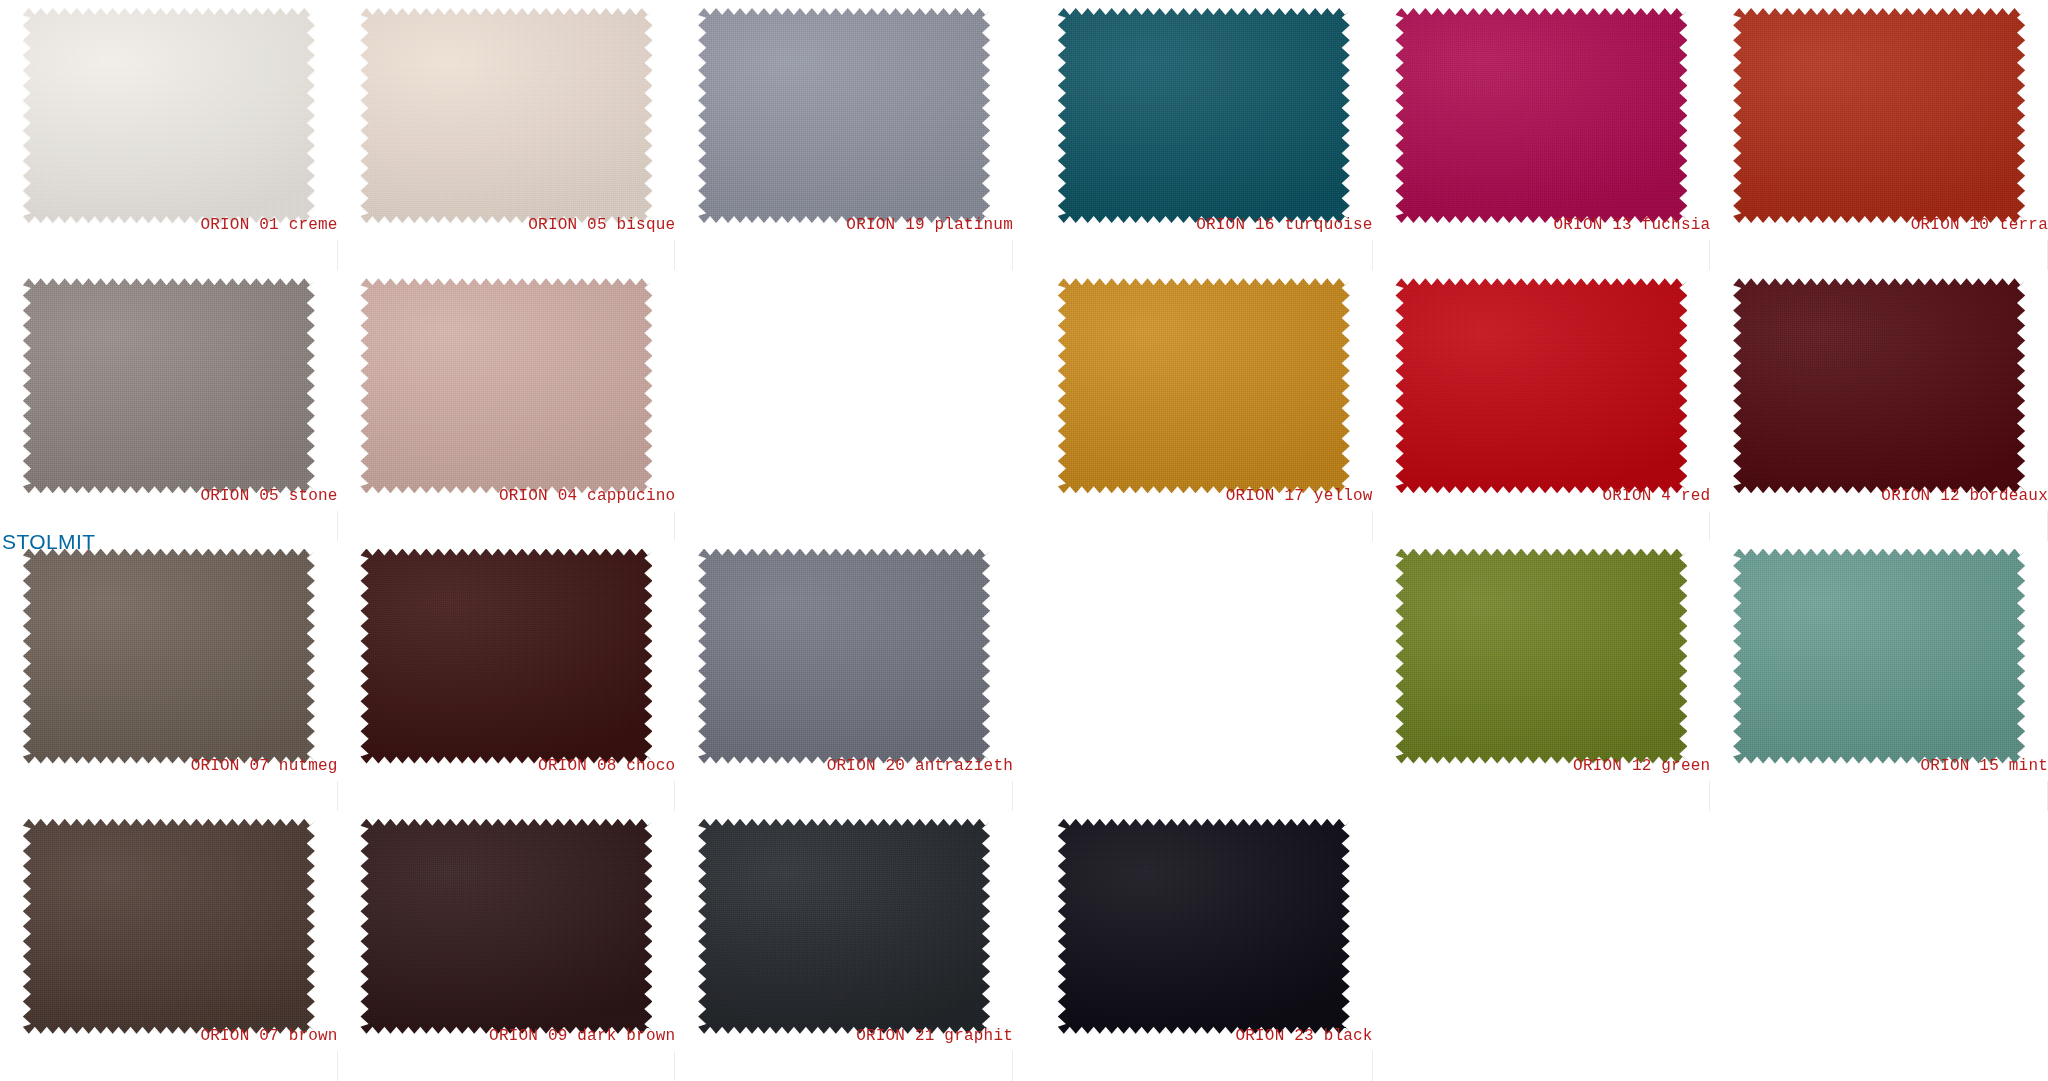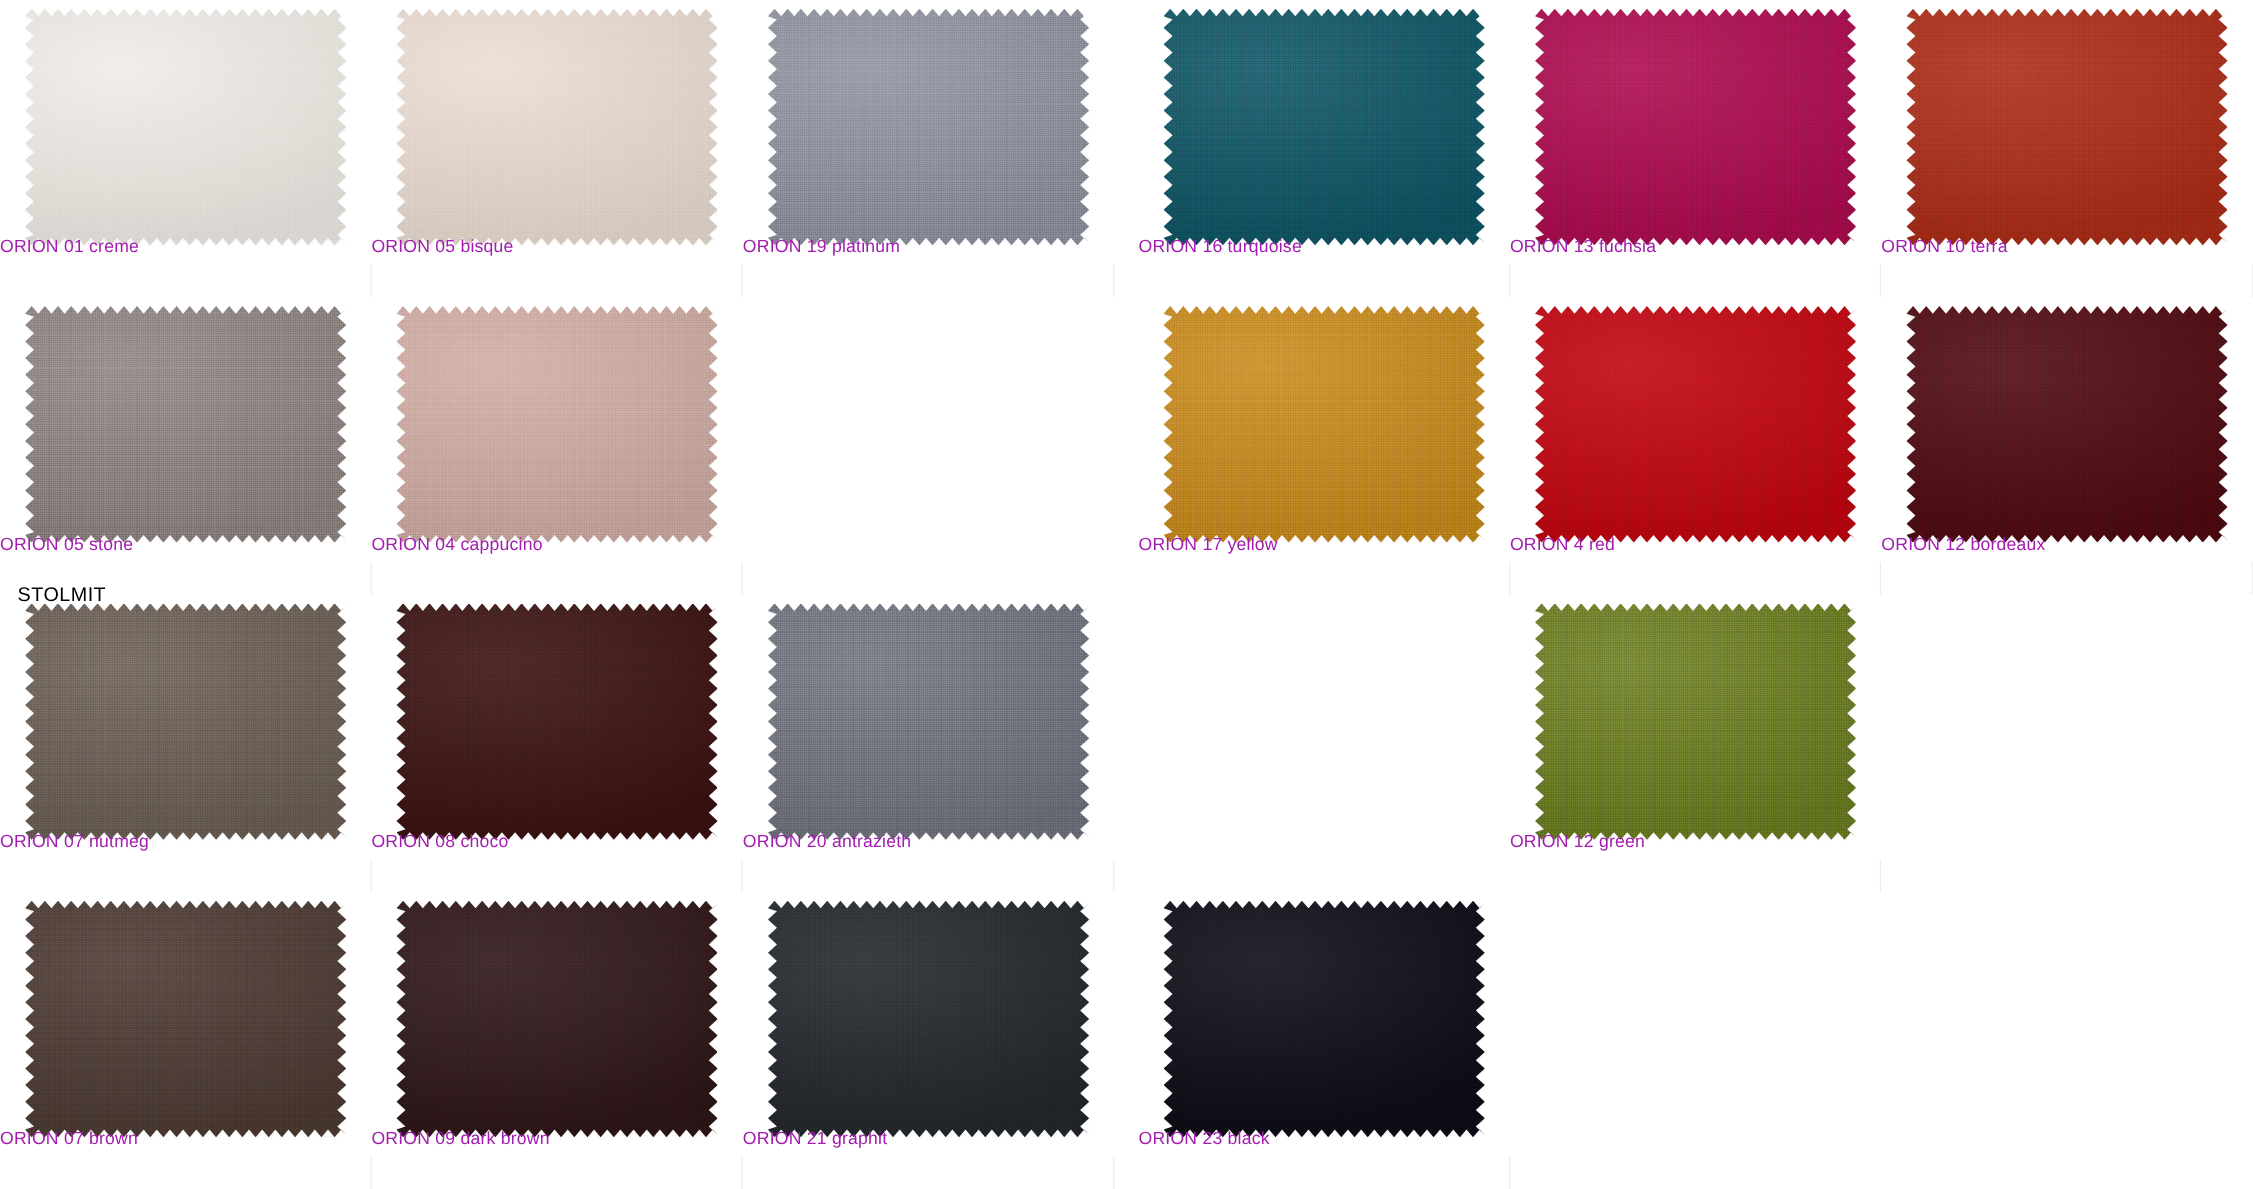--- a/index.html
+++ b/index.html
@@ -7,23 +7,23 @@
     width:2048px;height:1081px;
     background:#ffffff;
     font-family:"Liberation Sans", sans-serif;
     overflow:hidden;
     position:relative;
   }
 
   
   #watermark{
     position:absolute;
-    left:16px; top:530px;
-    font-size:18px;
-    color:#000000;
+    left:2px; top:530px;
+    font-size:21px;
+    color:#0369a1;
     letter-spacing:.4px;
     white-space:nowrap;
     z-index:40;
     pointer-events:none;
   }
 
   
   #catalog{
     position:absolute;
     inset:0;
@@ -104,25 +104,26 @@
       2.8% 32.5%, 0% 29%, 2.8% 25.5%, 0% 22%, 2.8% 18.5%, 0% 15%,
       2.8% 11.5%, 0% 8%, 2.8% 4.5%
     );
   }
 
   
   .label{
     position:absolute;
     bottom:36px;
     left:0; right:0;
-    text-align:left;
+    text-align:right;
     font-size:16px;
-    color:#a21caf;
+    color:#b91c1c;
     letter-spacing:.2px;
     white-space:nowrap;
+    font-family:Liberation Mono, monospace;
   }
 </style>
 </head>
 <body>
 
 <div id="watermark">STOLMIT</div>
 
 <div id="catalog">
     <div class="cell" style="grid-area: 1 / 1;">
       <div class="swatch-wrap">
@@ -210,20 +211,26 @@
       </div>
       <div class="label">ORION 20 antrazieth</div>
     </div>
     <div class="gutter" style="grid-area: 3 / 4;"></div>
     <div class="cell" style="grid-area: 3 / 6;">
       <div class="swatch-wrap">
         <div class="swatch-inner" style="--c: #6b7d21;"></div>
       </div>
       <div class="label">ORION 12 green</div>
     </div>
+    <div class="cell" style="grid-area: 3 / 7;">
+      <div class="swatch-wrap">
+        <div class="swatch-inner" style="--c: #64998f;"></div>
+      </div>
+      <div class="label">ORION 15 mint</div>
+    </div>
     <div class="cell" style="grid-area: 4 / 1;">
       <div class="swatch-wrap">
         <div class="swatch-inner" style="--c: #4c3a33;"></div>
       </div>
       <div class="label">ORION 07 brown</div>
     </div>
     <div class="cell" style="grid-area: 4 / 2;">
       <div class="swatch-wrap">
         <div class="swatch-inner" style="--c: #2e1617;"></div>
       </div>

